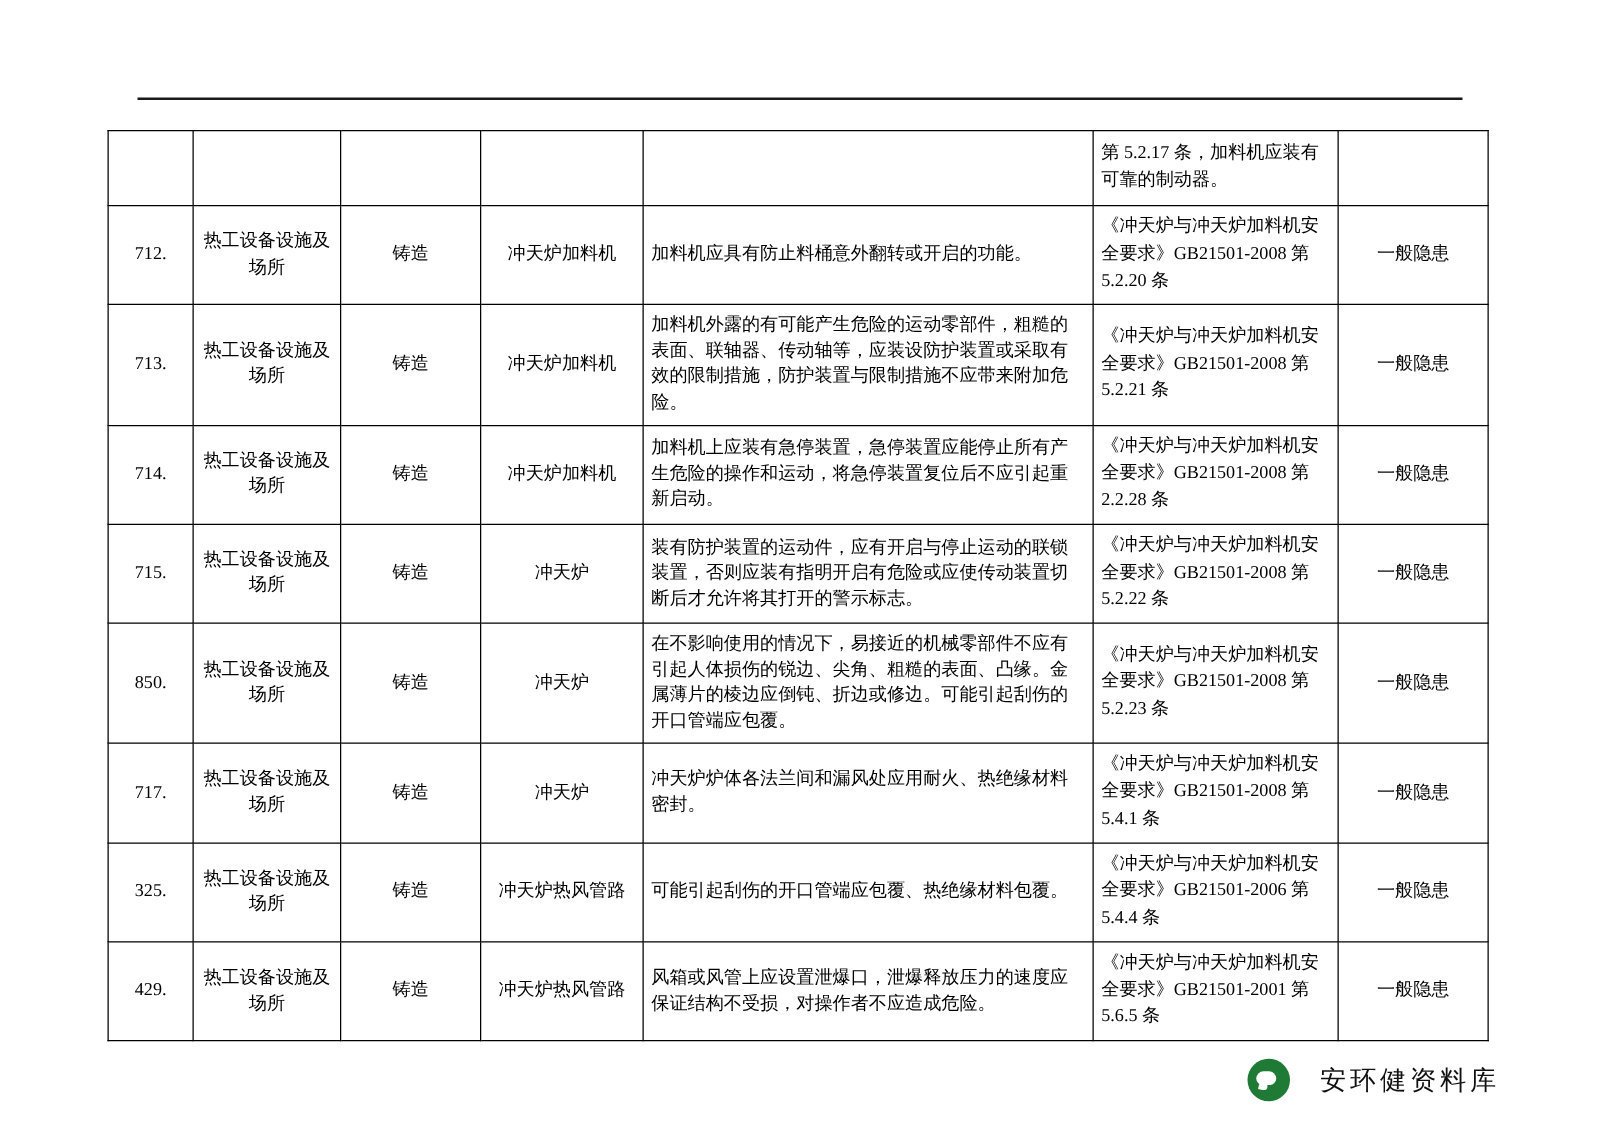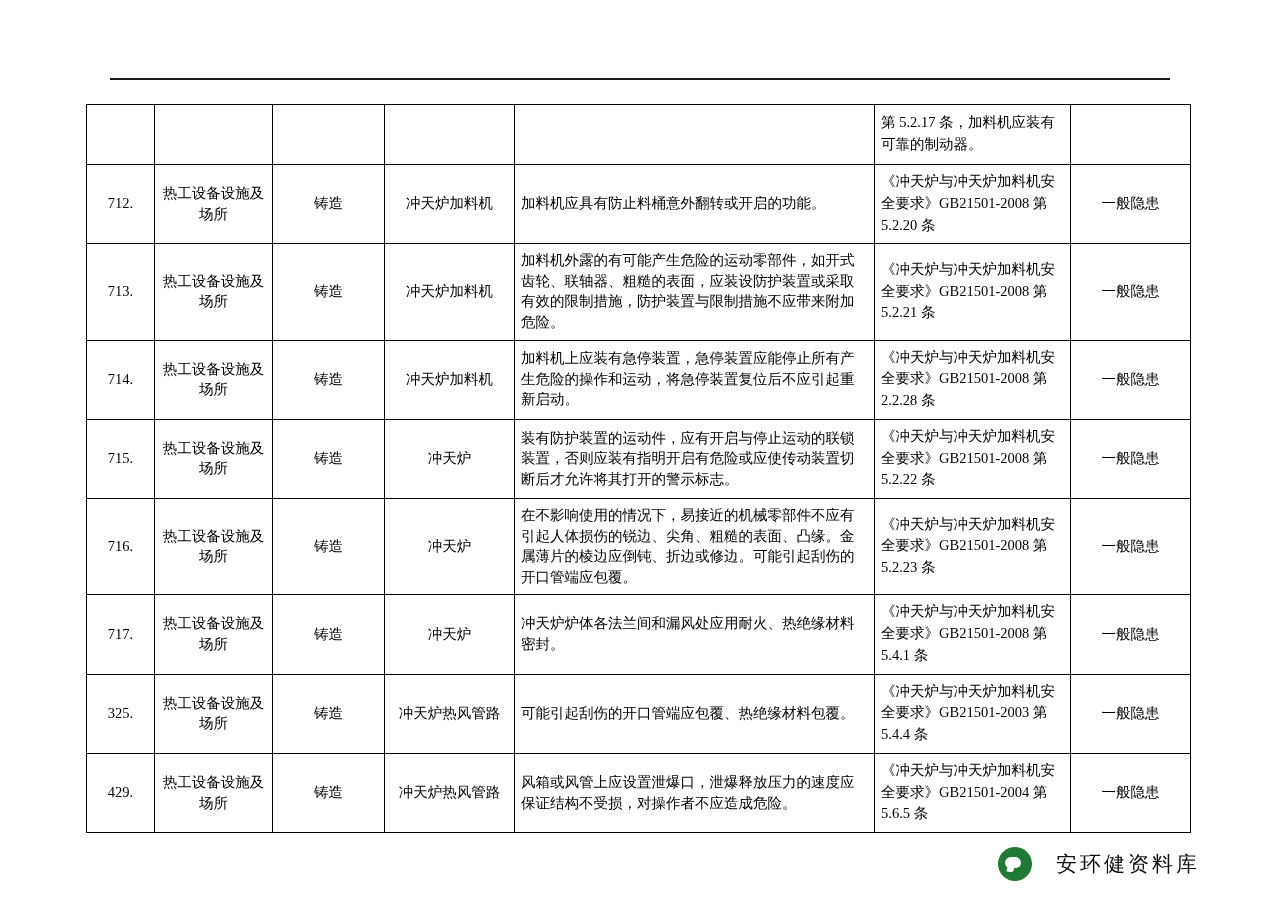--- a/index.html
+++ b/index.html
@@ -151,21 +151,21 @@
           <td class="desc">加料机应具有防止料桶意外翻转或开启的功能。</td>
           <td class="basis">《冲天炉与冲天炉加料机安全要求》GB21501-2008 第 5.2.20 条</td>
           <td class="level">一般隐患</td>
         </tr>
 
         <tr>
           <td class="no">713.</td>
           <td class="cat">热工设备设施及场所</td>
           <td class="ind">铸造</td>
           <td class="obj">冲天炉加料机</td>
-          <td class="desc">加料机外露的有可能产生危险的运动零部件，如开式齿轮、联轴器、粗糙的表面，应装设防护装置或采取有效的限制措施，防护装置与限制措施不应带来附加危险。</td>
+          <td class="desc">加料机外露的有可能产生危险的运动零部件，粗糙的表面、联轴器、传动轴等，应装设防护装置或采取有效的限制措施，防护装置与限制措施不应带来附加危险。</td>
           <td class="basis">《冲天炉与冲天炉加料机安全要求》GB21501-2008 第 5.2.21 条</td>
           <td class="level">一般隐患</td>
         </tr>
 
         <tr>
           <td class="no">714.</td>
           <td class="cat">热工设备设施及场所</td>
           <td class="ind">铸造</td>
           <td class="obj">冲天炉加料机</td>
           <td class="desc">加料机上应装有急停装置，急停装置应能停止所有产生危险的操作和运动，将急停装置复位后不应引起重新启动。</td>
@@ -177,21 +177,21 @@
           <td class="no">715.</td>
           <td class="cat">热工设备设施及场所</td>
           <td class="ind">铸造</td>
           <td class="obj">冲天炉</td>
           <td class="desc">装有防护装置的运动件，应有开启与停止运动的联锁装置，否则应装有指明开启有危险或应使传动装置切断后才允许将其打开的警示标志。</td>
           <td class="basis">《冲天炉与冲天炉加料机安全要求》GB21501-2008 第 5.2.22 条</td>
           <td class="level">一般隐患</td>
         </tr>
 
         <tr>
-          <td class="no">716.</td>
+          <td class="no">850.</td>
           <td class="cat">热工设备设施及场所</td>
           <td class="ind">铸造</td>
           <td class="obj">冲天炉</td>
           <td class="desc">在不影响使用的情况下，易接近的机械零部件不应有引起人体损伤的锐边、尖角、粗糙的表面、凸缘。金属薄片的棱边应倒钝、折边或修边。可能引起刮伤的开口管端应包覆。</td>
           <td class="basis">《冲天炉与冲天炉加料机安全要求》GB21501-2008 第 5.2.23 条</td>
           <td class="level">一般隐患</td>
         </tr>
 
         <tr>
           <td class="no">717.</td>
@@ -202,31 +202,31 @@
           <td class="basis">《冲天炉与冲天炉加料机安全要求》GB21501-2008 第 5.4.1 条</td>
           <td class="level">一般隐患</td>
         </tr>
 
         <tr>
           <td class="no">325.</td>
           <td class="cat">热工设备设施及场所</td>
           <td class="ind">铸造</td>
           <td class="obj">冲天炉热风管路</td>
           <td class="desc">可能引起刮伤的开口管端应包覆、热绝缘材料包覆。</td>
-          <td class="basis">《冲天炉与冲天炉加料机安全要求》GB21501-2003 第 5.4.4 条</td>
+          <td class="basis">《冲天炉与冲天炉加料机安全要求》GB21501-2006 第 5.4.4 条</td>
           <td class="level">一般隐患</td>
         </tr>
 
         <tr>
           <td class="no">429.</td>
           <td class="cat">热工设备设施及场所</td>
           <td class="ind">铸造</td>
           <td class="obj">冲天炉热风管路</td>
           <td class="desc">风箱或风管上应设置泄爆口，泄爆释放压力的速度应保证结构不受损，对操作者不应造成危险。</td>
-          <td class="basis">《冲天炉与冲天炉加料机安全要求》GB21501-2004 第 5.6.5 条</td>
+          <td class="basis">《冲天炉与冲天炉加料机安全要求》GB21501-2001 第 5.6.5 条</td>
           <td class="level">一般隐患</td>
         </tr>
       </tbody>
     </table>
   </div>
 
   <div class="footer-logo">
     <span class="mark"></span>
     <span class="wname">安环健资料库</span>
   </div>

